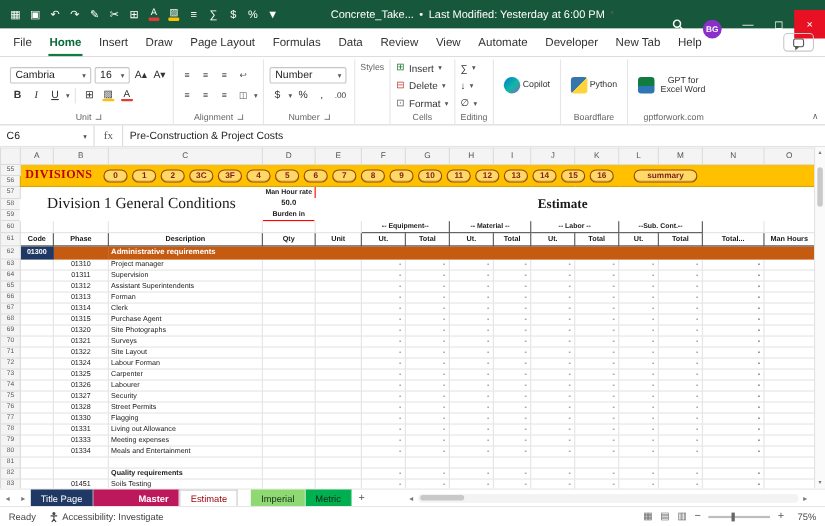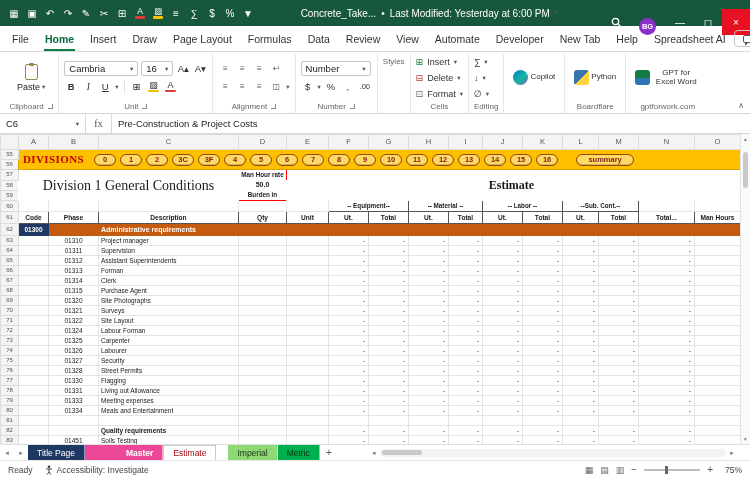--- a/index.html
+++ b/index.html
@@ -210,46 +210,30 @@
       <div class="rtab">Draw</div>
       <div class="rtab">Page Layout</div>
       <div class="rtab">Formulas</div>
       <div class="rtab">Data</div>
       <div class="rtab">Review</div>
       <div class="rtab">View</div>
       <div class="rtab">Automate</div>
       <div class="rtab">Developer</div>
       <div class="rtab">New Tab</div>
       <div class="rtab">Help</div>
-      <div class="rtab">Spreadsheet AI</div>
     </div>
   <div class="tabspacer"></div>
   <div class="cmtbtn">
     <span class="cmticon"></span>
 
   </div>
 
 </div>
 
 <div class="ribbon">
-  <div class="rgroup">
-    <div class="rbody">
-      <div class="pastebtn">
-        <span class="clipicon"></span>
-        <span class="plabel">
-            <span>Paste</span>
-            <span class="crt">▾</span>
-          </span>
-      </div>
-    </div>
-    <div class="rlabel">
-        <span>Clipboard</span>
-        <span class="dlg"></span>
-      </div>
-  </div>
 
   <div class="rgroup">
     <div class="rbody col">
       <div class="fg-row">
         <span class="selbox fname">
             <span>Cambria</span>
             <span class="crt">▾</span>
           </span>
         <span class="selbox fsize">
             <span>16</span>
@@ -940,21 +924,21 @@
       </div>
     <span class="varr">▾</span>
   </div>
 </div>
 
 <div class="bottombar">
   <span class="snav">◂</span>
   <span class="snav">▸</span>
   <div class="stabs">
       <div class="stab" style="background: rgb(31, 56, 100); color: rgb(255, 255, 255);">Title Page</div>
-      <div class="stab active" style="background: #ec4899; color: rgb(255, 255, 255); padding-left: 41px;">Master</div>
+      <div class="stab active" style="background: #be185d; color: rgb(255, 255, 255); padding-left: 41px;">Master</div>
       <div class="stab" style="background: rgb(255, 255, 255); color: rgb(156, 0, 6); border-top: 1px solid rgb(201, 201, 201); border-right: 1px solid rgb(201, 201, 201); border-bottom: none; border-left: 1px solid rgb(201, 201, 201); border-image: initial;">Estimate</div>
       <div class="stab" style="background: rgb(142, 217, 115); color: rgb(23, 48, 26); margin-left: 12px;">Imperial</div>
       <div class="stab" style="background: rgb(0, 176, 80); color: rgb(11, 43, 20);">Metric</div>
     </div>
   <span class="addtab">+</span>
   <div class="hscroll">
     <span class="harr">◂</span>
     <div class="htrack">
         <div class="hthumb"></div>
       </div>

